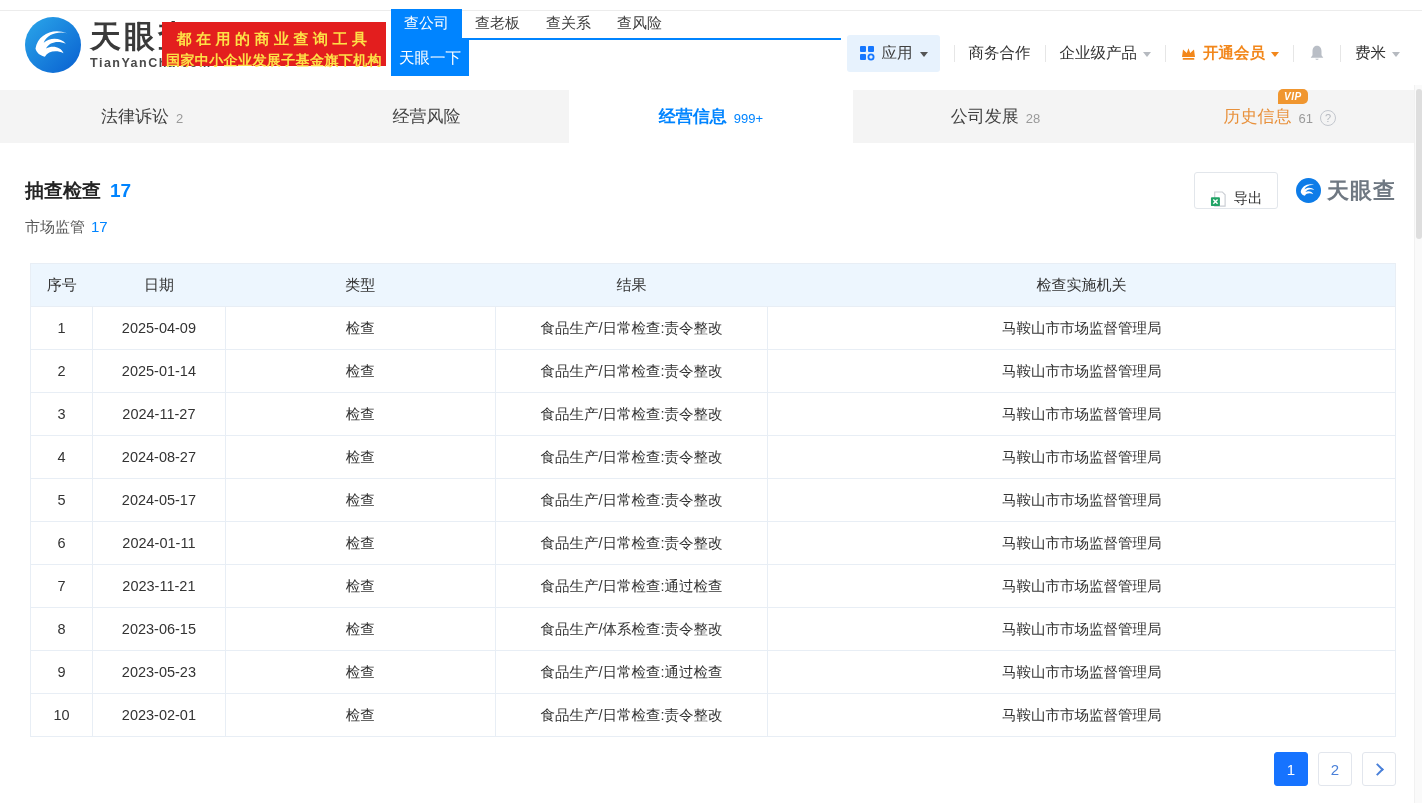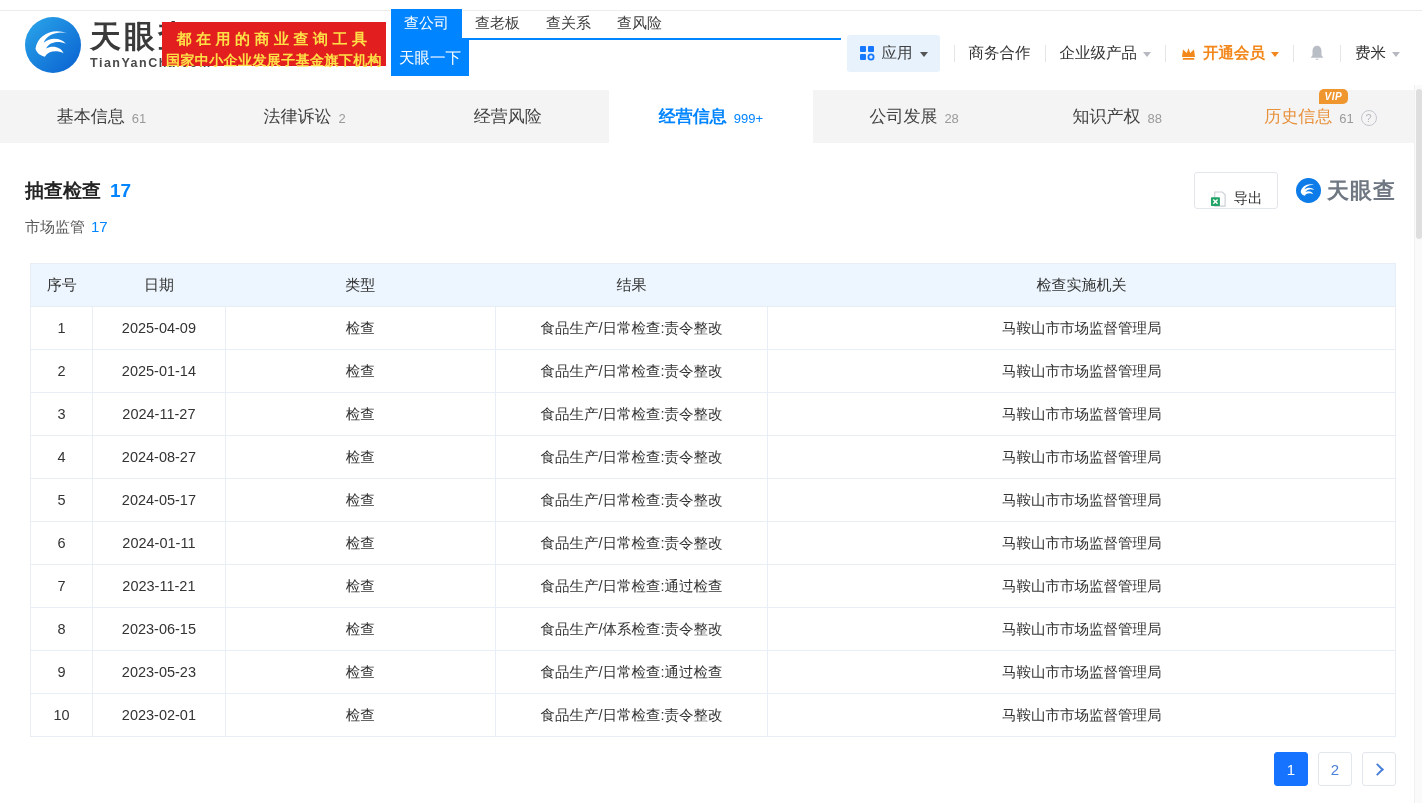--- a/index.html
+++ b/index.html
@@ -161,41 +161,33 @@
     <span class="sep"></span>
     <a class="nav-link">
       <span>费米</span>
       <span class="caret gray"></span>
     </a>
   </div>
 </header>
 
 <nav class="tabs">
     <div class="tab">
-      <span class="tab-label">基本信息</span>
-      <span class="tab-count">61</span>
-    </div>
-    <div class="tab">
       <span class="tab-label">法律诉讼</span>
       <span class="tab-count">2</span>
     </div>
     <div class="tab">
       <span class="tab-label">经营风险</span>
     </div>
     <div class="tab active">
       <span class="tab-label">经营信息</span>
       <span class="tab-count">999+</span>
     </div>
     <div class="tab">
       <span class="tab-label">公司发展</span>
       <span class="tab-count">28</span>
-    </div>
-    <div class="tab">
-      <span class="tab-label">知识产权</span>
-      <span class="tab-count">88</span>
     </div>
     <div class="tab orange">
       <span class="tab-label">历史信息<span class="vip-badge">VIP</span></span>
       <span class="tab-count">61</span>
       <span class="help-icon">?</span>
     </div>
   </nav>
 
 <main>
   <div class="section-head">

